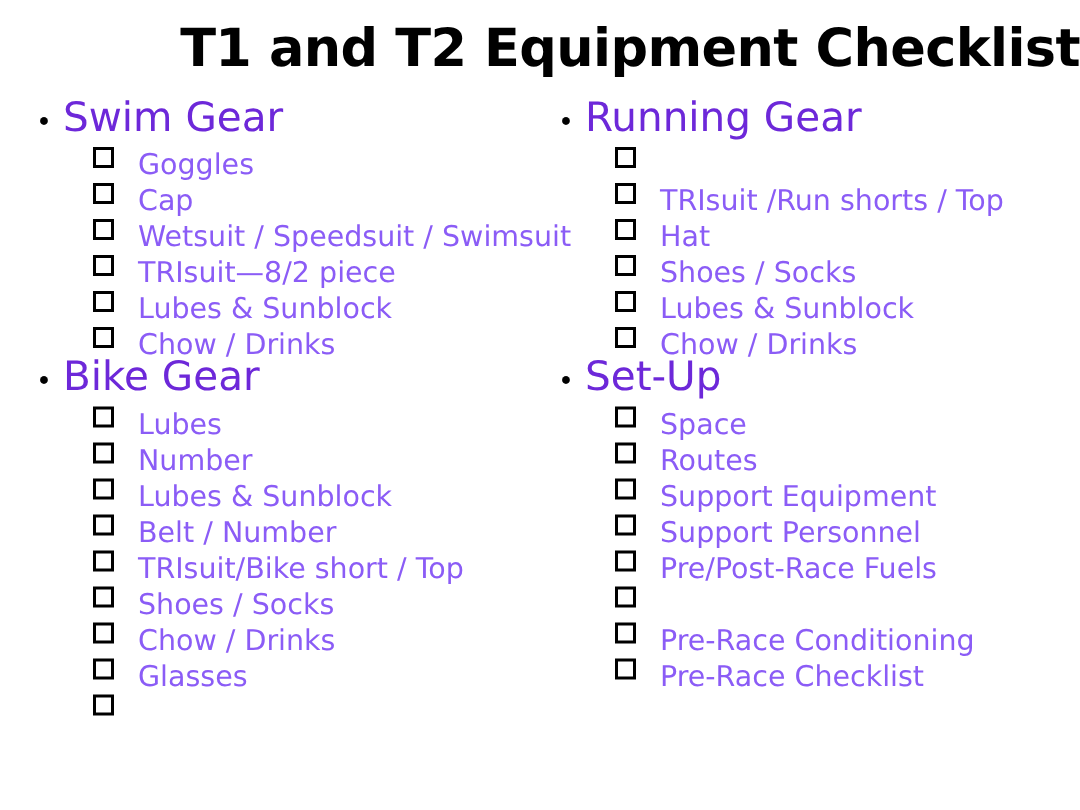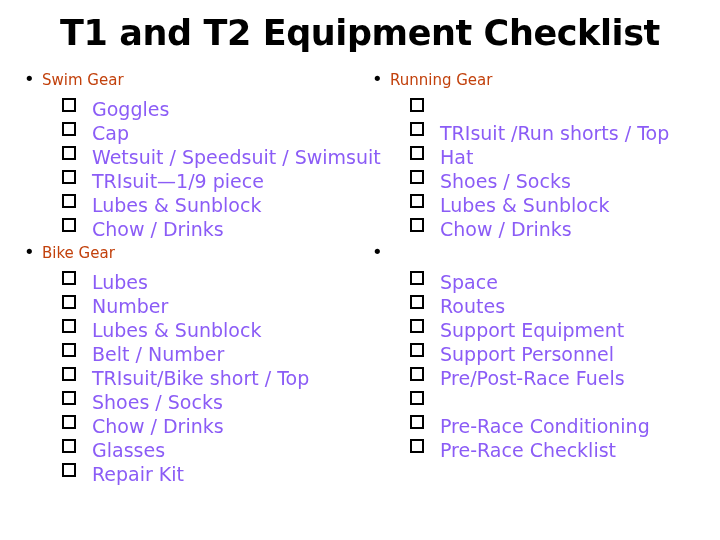--- a/index.html
+++ b/index.html
@@ -23,21 +23,21 @@
     height: 540px;
     background: #ffffff;
   }
 
   
   .slide-title {
     position: absolute;
     left: 0;
     top: 12px;
     width: 720px;
-    text-align: center;
+    text-align: right;
     font-family: "DejaVu Sans", sans-serif;
     font-weight: bold;
     font-size: 35px;
     line-height: 42px;
     letter-spacing: -0.4px;
     color: #000000;
     white-space: nowrap;
   }
 
   
@@ -70,24 +70,24 @@
     width: 24px;
     flex: 0 0 24px;
     font-size: 18px;
     line-height: 26px;
     text-align: left;
     padding-left: 6px;
     box-sizing: border-box;
     color: #000;
   }
   .section-label {
-    font-size: 15px;
+    font-size: 27px;
     line-height: 26px;
     white-space: nowrap;
-    color: #c2410c;
+    color: #6d28d9;
   }
 
   
   .items {
     margin: 0;
     padding: 0;
     list-style: none;
   }
   .item {
     display: flex;
@@ -149,21 +149,21 @@
             <li class="item">
               <span class="item-box"></span>
               <span class="item-label">Cap</span>
             </li>
             <li class="item">
               <span class="item-box"></span>
               <span class="item-label">Wetsuit / Speedsuit / Swimsuit</span>
             </li>
             <li class="item">
               <span class="item-box"></span>
-              <span class="item-label">TRIsuit—1/9 piece</span>
+              <span class="item-label">TRIsuit—8/2 piece</span>
             </li>
             <li class="item">
               <span class="item-box"></span>
               <span class="item-label">Lubes &amp; Sunblock</span>
             </li>
             <li class="item">
               <span class="item-box"></span>
               <span class="item-label">Chow / Drinks</span>
             </li>
           </ul>
@@ -201,21 +201,20 @@
             <li class="item">
               <span class="item-box"></span>
               <span class="item-label">Chow / Drinks</span>
             </li>
             <li class="item">
               <span class="item-box"></span>
               <span class="item-label">Glasses</span>
             </li>
             <li class="item">
               <span class="item-box"></span>
-              <span class="item-label">Repair Kit</span>
             </li>
           </ul>
         </div>
       </div>
 
     <div class="column column-right">
         <div class="section">
           <div class="section-head">
             <span class="section-bullet">•</span>
             <span class="section-label">Running Gear</span>
@@ -242,20 +241,21 @@
             </li>
             <li class="item">
               <span class="item-box"></span>
               <span class="item-label">Chow / Drinks</span>
             </li>
           </ul>
         </div>
         <div class="section">
           <div class="section-head">
             <span class="section-bullet">•</span>
+            <span class="section-label">Set-Up</span>
           </div>
           <ul class="items">
             <li class="item">
               <span class="item-box"></span>
               <span class="item-label">Space</span>
             </li>
             <li class="item">
               <span class="item-box"></span>
               <span class="item-label">Routes</span>
             </li>

